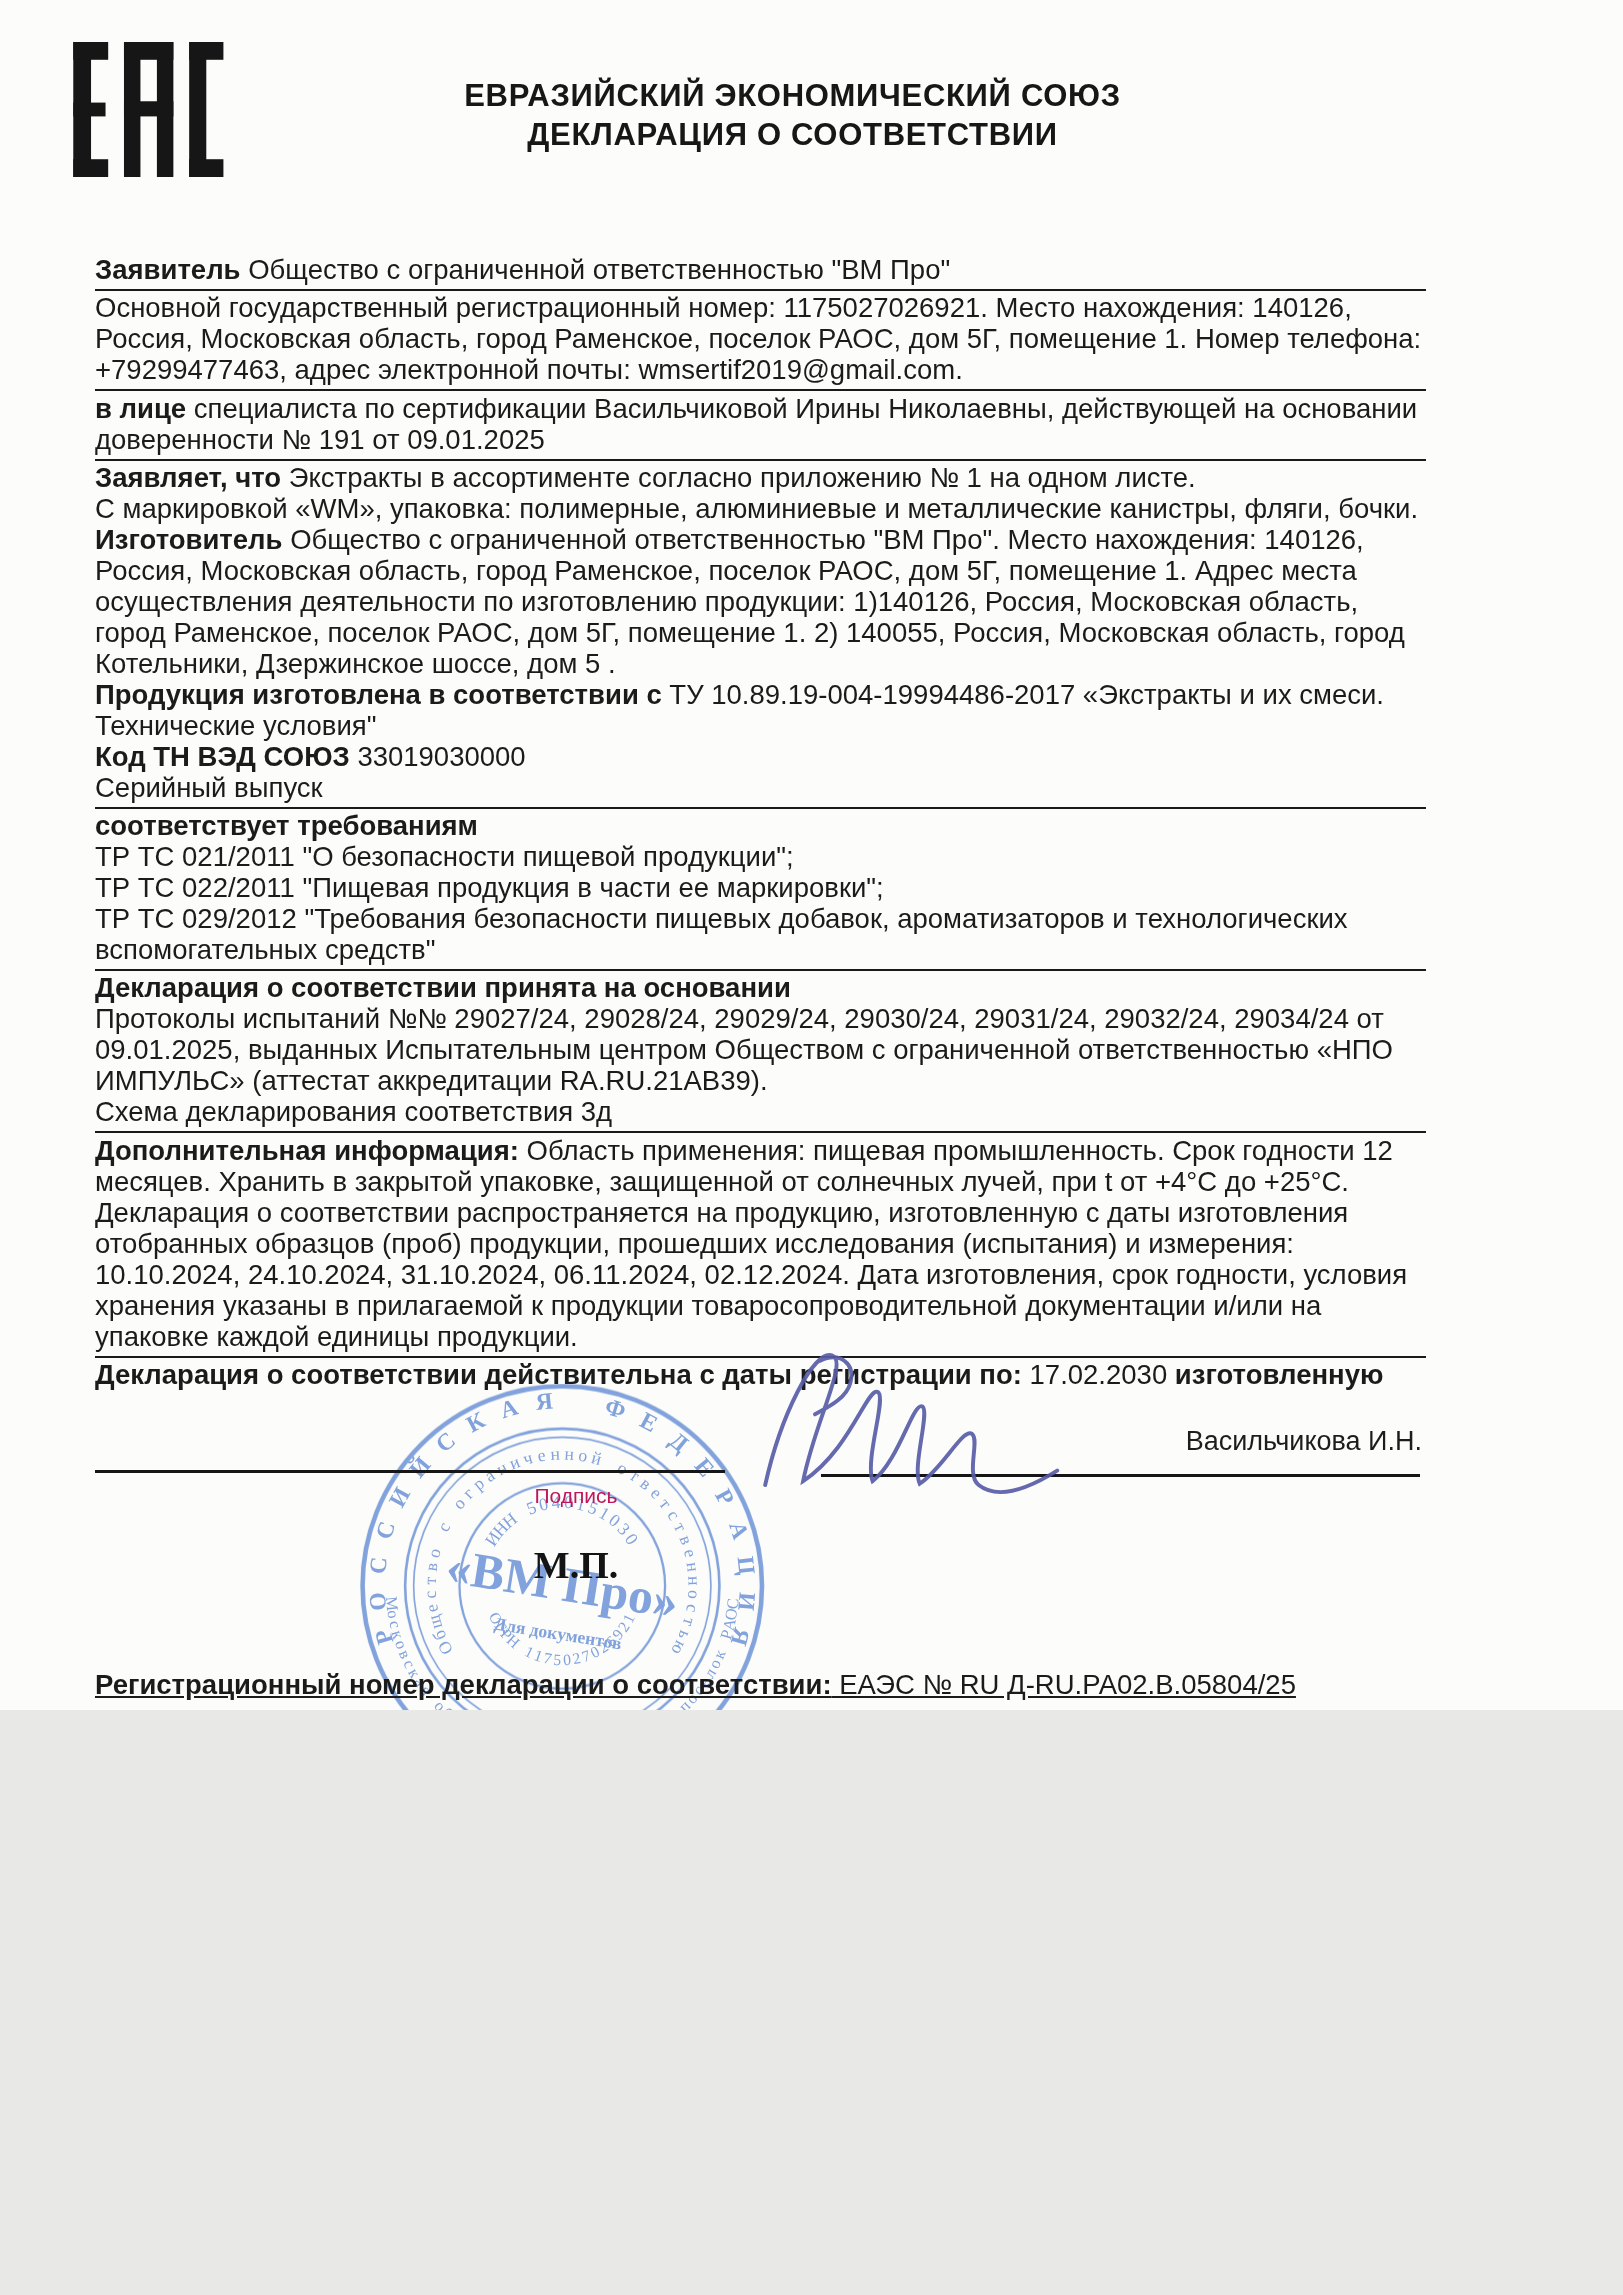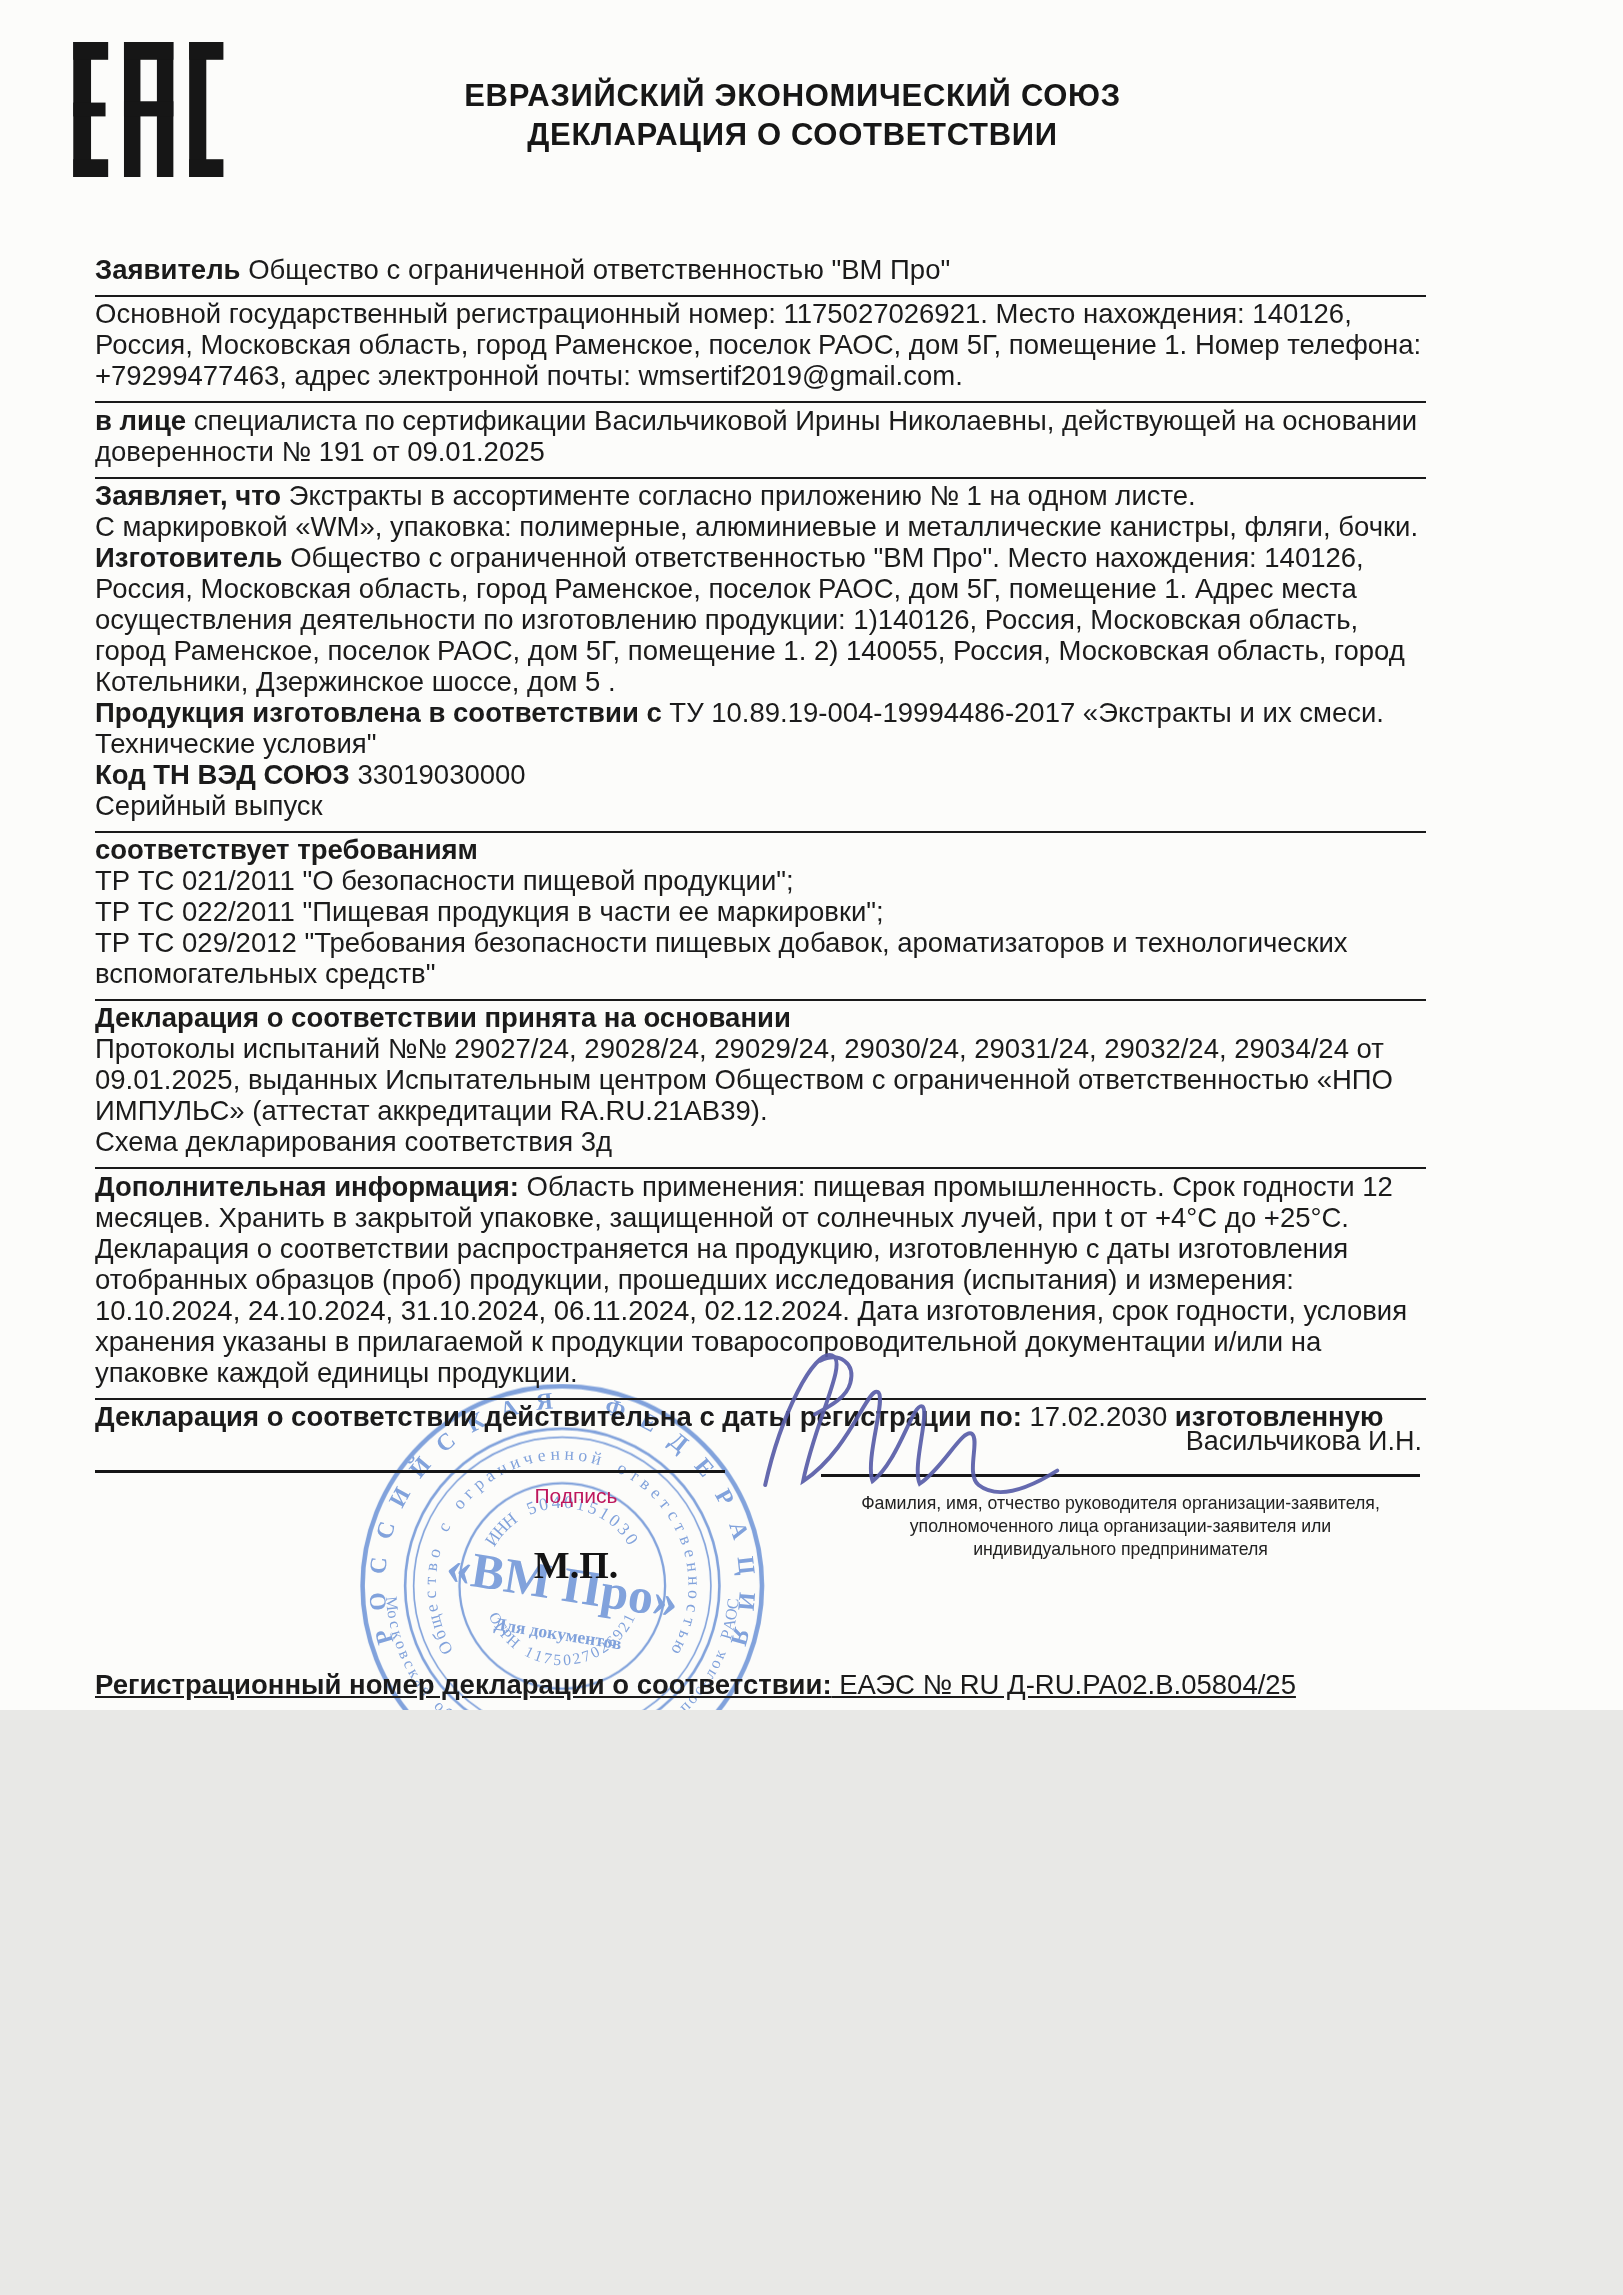--- a/index.html
+++ b/index.html
@@ -5,21 +5,21 @@
   html,body{margin:0;padding:0;background:#e8e8e6;}
   .page{position:relative;width:1624px;height:1710px;background:#fcfcfa;margin:0 auto;overflow:hidden;
         font-family:"Liberation Sans","DejaVu Sans",sans-serif;color:#1b1b1b;}
   
   .eac-logo{position:absolute;left:73px;top:42px;width:152px;height:135px;}
   .doc-title{position:absolute;left:0;right:39px;top:76px;text-align:center;
              font-weight:bold;font-size:31px;line-height:39px;letter-spacing:0.7px;color:#171717;}
   
   .body{position:absolute;left:95px;top:254px;width:1331px;font-size:27.5px;line-height:31px;}
   .body p{margin:0;}
-  .body p.u{border-bottom:2.6px solid #1a1a1a;padding-bottom:10px;margin-bottom:1.3px;}
+  .body p.u{border-bottom:2.6px solid #1a1a1a;padding-bottom:4px;margin-bottom:1.3px;}
   b{font-weight:bold;}
   
   .hline{position:absolute;height:2.6px;background:#161616;}
   .podpis{position:absolute;left:458px;top:1484px;width:236px;text-align:center;font-size:21px;color:#be185d;}
   .mp{position:absolute;left:458px;top:1543px;width:236px;text-align:center;
       font-family:"Liberation Serif","DejaVu Serif",serif;font-weight:bold;font-size:38px;color:#141414;}
   .sig-name{position:absolute;left:819px;top:1426px;width:603px;text-align:right;font-size:27px;color:#1d1d1d;}
   .sig-caption{position:absolute;left:819px;top:1492px;width:603px;text-align:center;
                font-size:17.7px;line-height:23px;color:#222;}
   .reg-line{position:absolute;left:95px;width:1375px;font-size:27.5px;color:#1b1b1b;}
@@ -229,25 +229,20 @@
     <p class="u"><span>Схема декларирования соответствия 3д</span></p>
     <p class="u"><b>Дополнительная информация:</b><span> Область применения: пищевая промышленность. Срок годности 12 месяцев. Хранить в закрытой упаковке, защищенной от солнечных лучей, при t от +4°С до +25°С. Декларация о соответствии распространяется на продукцию, изготовленную с даты изготовления отобранных образцов (проб) продукции, прошедших исследования (испытания) и измерения: 10.10.2024, 24.10.2024, 31.10.2024, 06.11.2024, 02.12.2024. Дата изготовления, срок годности, условия хранения указаны в прилагаемой к продукции товаросопроводительной документации и/или на упаковке каждой единицы продукции.</span></p>
     <p><b>Декларация о соответствии действительна с даты регистрации по:</b><span> 17.02.2030 </span><b>изготовленную</b></p>
   </div>
 
   <div class="hline abs2" style="left:95px;top:1470px;width:630px;"></div>
   <div class="hline abs2" style="left:821px;top:1474px;width:599px;height:3.3px;"></div>
   <div class="podpis abs3">Подпись</div>
   <div class="mp abs3">М.П.</div>
   <div class="sig-name abs3">Васильчикова И.Н.</div>
-  <div class="sig-caption abs3">
-    <div>Фамилия, имя, отчество руководителя организации-заявителя,</div>
-    <div>уполномоченного лица организации-заявителя или</div>
-    <div>индивидуального предпринимателя</div>
-  </div>
 
   <svg class="overlay z4" viewBox="0 0 2479 3505" width="1624" height="2295">
     <g stroke="#585da8" stroke-width="6" fill="none" stroke-linecap="round" opacity="0.92">
       <path d="M 1168,2268 C 1192,2160 1242,2062 1270,2070 C 1296,2078 1244,2170 1226,2262 C 1298,2214 1324,2118 1340,2126 C 1354,2134 1320,2228 1332,2262 C 1372,2232 1394,2140 1408,2148 C 1420,2156 1392,2240 1404,2266 C 1440,2242 1470,2180 1484,2190 C 1496,2200 1474,2252 1494,2268 C 1522,2290 1566,2276 1614,2246"></path>
       <path d="M 1252,2078 C 1282,2064 1306,2082 1298,2112 C 1292,2136 1262,2150 1244,2160"></path>
     </g>
   </svg>
 
   <p class="reg-line abs2" style="top:1669px;margin:0;text-decoration:underline;"><b>Регистрационный номер декларации о соответствии:</b><span> ЕАЭС № RU Д-RU.РА02.В.05804/25</span></p>
   <p class="reg-line abs2" style="top:1730px;margin:0;"><b>Дата регистрации декларации о соответствии:</b><span> 18.02.2025</span></p>

